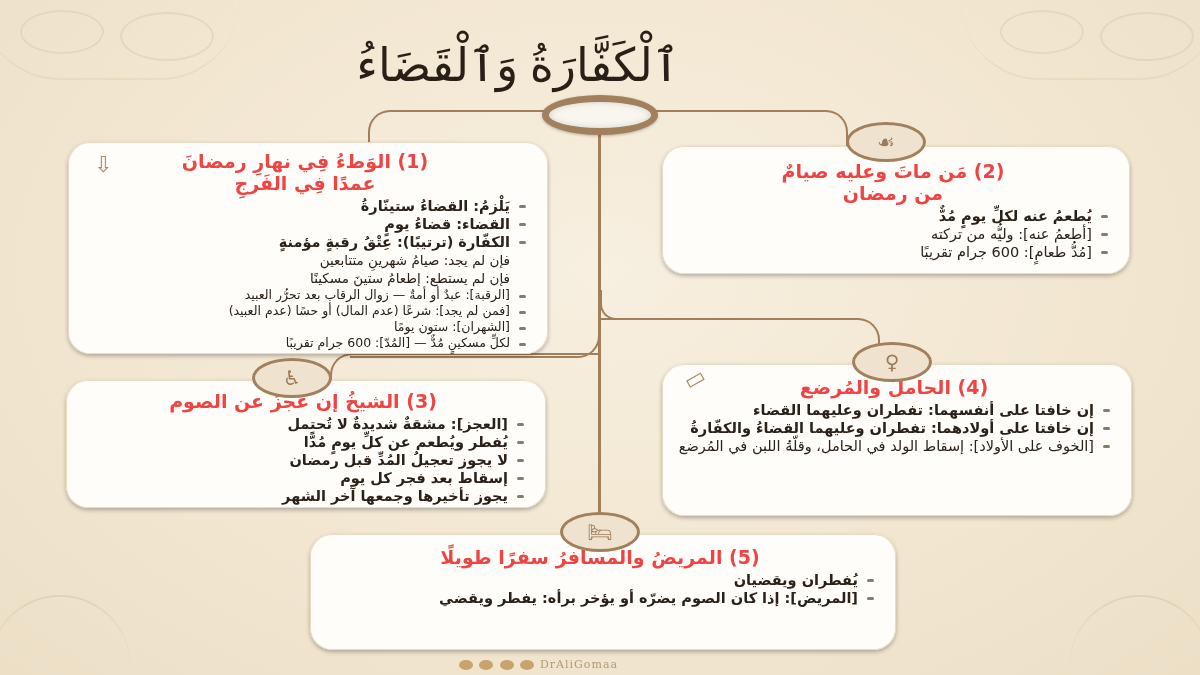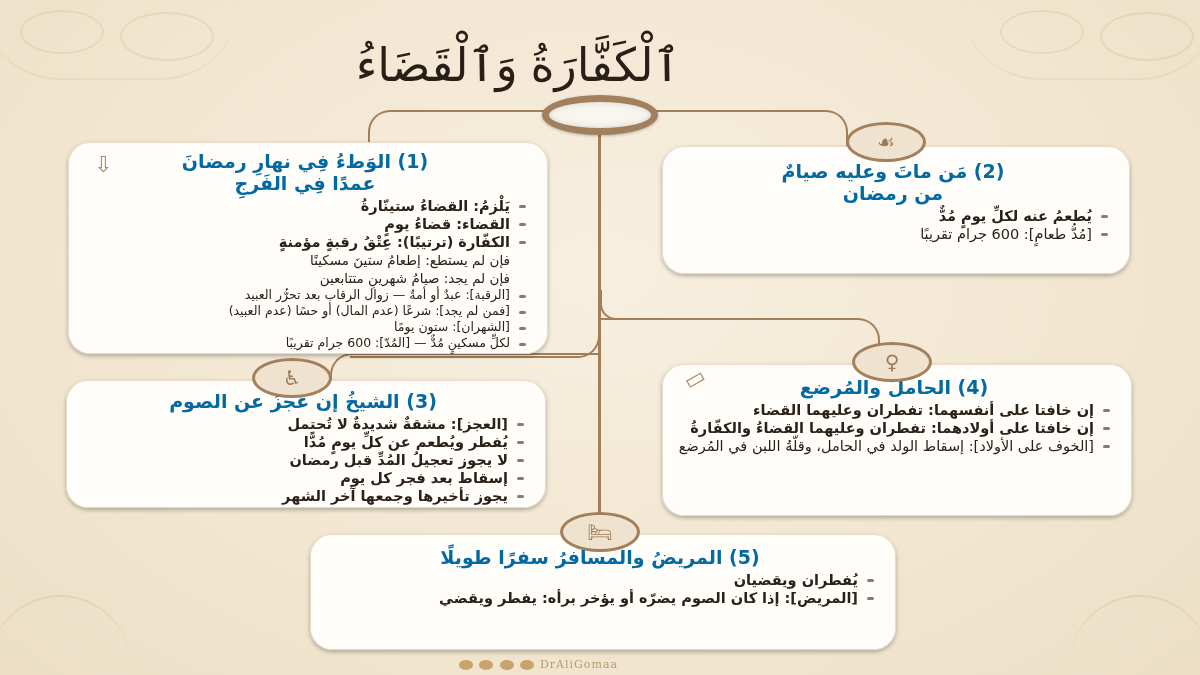--- a/index.html
+++ b/index.html
@@ -23,21 +23,21 @@
     }
     .ornament::before { width: 80px; height: 40px; top: 10px; left: 40px; }
     .ornament::after { width: 90px; height: 45px; top: 12px; left: 140px; }
     .orn-left { left: -20px; }
     .orn-right { right: -20px; }
     .orn-bl { position:absolute; bottom:-10px; left:-10px; width:140px; height:90px; border-top:2px solid rgba(200,180,140,.3); border-radius:100px 100px 0 0; }
     .orn-br { position:absolute; bottom:-10px; right:-10px; width:140px; height:90px; border-top:2px solid rgba(200,180,140,.3); border-radius:100px 100px 0 0; }
 
     .title {
       position: absolute; top: 38px; left: 0; width: 1036px; text-align: center;
-      font-family: Liberation Sans, sans-serif; font-size: 46px; color: #2a1f17;
+      font-family: Liberation Serif, serif; font-size: 46px; color: #2a1f17;
       direction: rtl; letter-spacing: 2px;
     }
 
     
     .line { position: absolute; background: #a27f5a; }
     .hub {
       position: absolute; left: 542px; top: 95px; width: 116px; height: 40px;
       border-radius: 50%; background: #f9f6f0;
       border: 7px solid #a2805d;
       box-shadow: inset 0 0 6px rgba(0,0,0,.15), 0 1px 3px rgba(0,0,0,.25);
@@ -45,21 +45,21 @@
     .curve { position: absolute; border: 2px solid #a27f5a; }
 
     .card {
       position: absolute; background: #fffdf9;
       border-radius: 22px;
       box-shadow: 0 2px 4px rgba(0,0,0,.28), inset 0 0 0 1px #e8dcc8;
       direction: rtl; padding: 8px 22px 8px 16px;
     }
     .card h2 {
       font-size: 19px; font-weight: bold; text-align: center; line-height: 22px;
-      color: #0369a1;
+      color: #ef4444;
     }
     .card ul { list-style: none; margin-top: 3px; }
     .card li {
       position: relative; font-size: 14.5px; font-weight: bold; line-height: 18px;
       padding-right: 16px; color: #2b2118;
     }
     .card li.small { font-size: 12.5px; font-weight: normal; line-height: 16px; }
     .card li::before {
       content: ""; position: absolute; right: 0; top: 8px; width: 7px; height: 3px;
       background: #8a7a6a; border-radius: 2px;
@@ -103,34 +103,35 @@
 
 <div class="hub"></div>
 
 <div class="card" style="left:68px;top:142px;width:480px;height:212px;">
   <span class="side-icon" style="left:26px;top:10px;">⇩</span>
   <h2><span>(1) الوَطءُ فِي نهارِ رمضانَ</span><br><span>عمدًا فِي الفَرجِ</span></h2>
   <ul>
     <li>يَلْزمُ: القضاءُ ستينّارةُ</li>
     <li>القضاء: قضاءُ يومٍ</li>
     <li>الكفّارة (ترتيبًا): عِتْقُ رقبةٍ مؤمنةٍ</li>
+    <li class="cont" style="font-weight:normal;font-size:13.5px;">فإن لم يجد: صيامُ شهرينِ متتابعين</li>
     <li class="cont" style="font-weight:normal;font-size:13.5px;">فإن لم يستطع: إطعامُ ستينَ مسكينًا</li>
-    <li class="cont" style="font-weight:normal;font-size:13.5px;">فإن لم يجد: صيامُ شهرينِ متتابعين</li>
     <li class="small">[الرقبة]: عبدٌ أو أمةٌ — زوال الرقاب بعد تحرُّر العبيد</li>
     <li class="small">[فمن لم يجد]: شرعًا (عدم المال) أو حسًا (عدم العبيد)</li>
     <li class="small">[الشهران]: ستون يومًا</li>
     <li class="small">لكلِّ مسكينٍ مُدٌّ — [المُدّ]: 600 جرام تقريبًا</li>
   </ul>
 </div>
 
 <div class="card" style="left:662px;top:146px;width:468px;height:128px;padding-top:14px;">
   <div class="badge" style="left:184px;top:-24px;">☙</div>
   <h2><span>(2) مَن ماتَ وعليه صيامٌ</span><br><span>من رمضان</span></h2>
   <ul>
     <li>يُطعمُ عنه لكلِّ يومٍ مُدٌّ</li>
+    <li style="font-weight:normal">[أطعمُ عنه]: وليُّه من تركته</li>
     <li style="font-weight:normal">[مُدُّ طعامٍ]: 600 جرام تقريبًا</li>
   </ul>
 </div>
 
 <div class="card" style="left:66px;top:380px;width:480px;height:128px;padding-top:10px;">
   <div class="badge" style="left:186px;top:-22px;">♿</div>
   <h2>(3) الشيخُ إن عجزَ عن الصوم</h2>
   <ul>
     <li>[العجز]: مشقةٌ شديدةٌ لا تُحتمل</li>
     <li>يُفطر ويُطعم عن كلِّ يومٍ مُدًّا</li>

